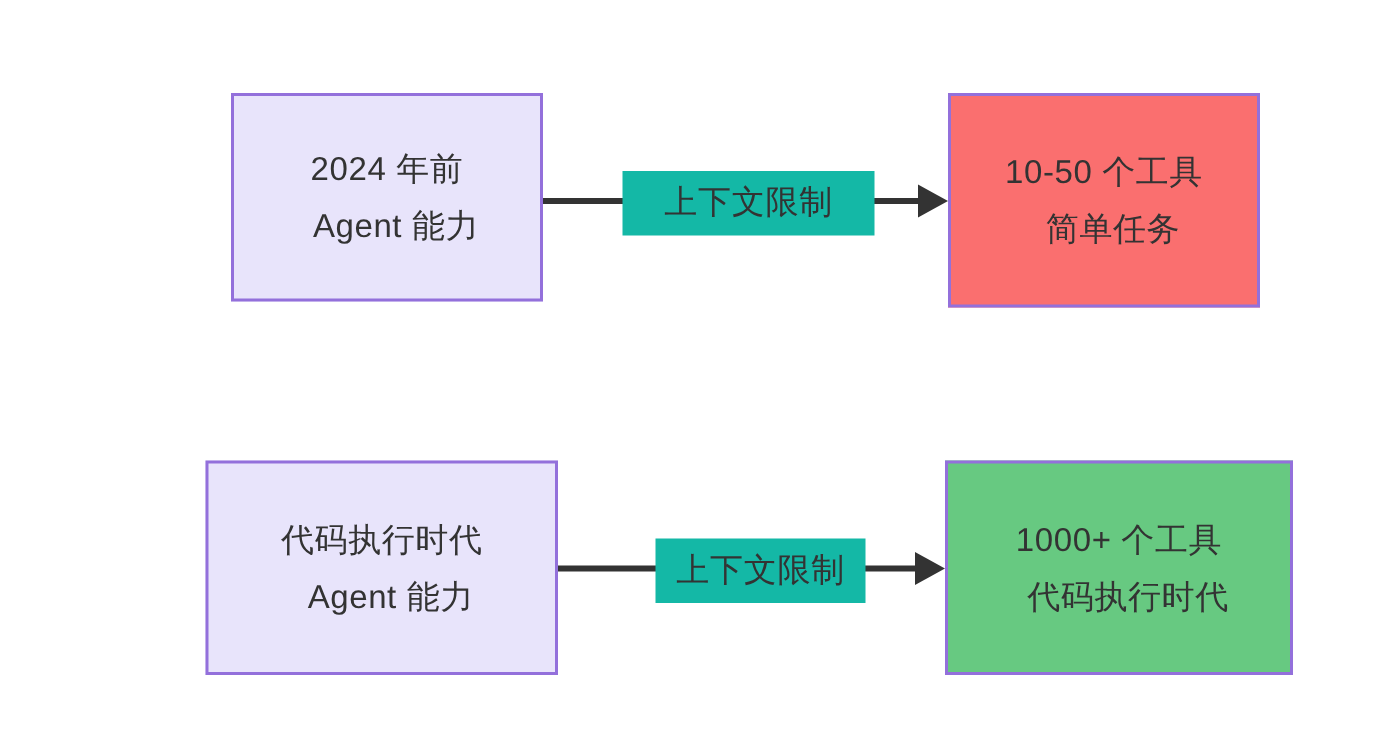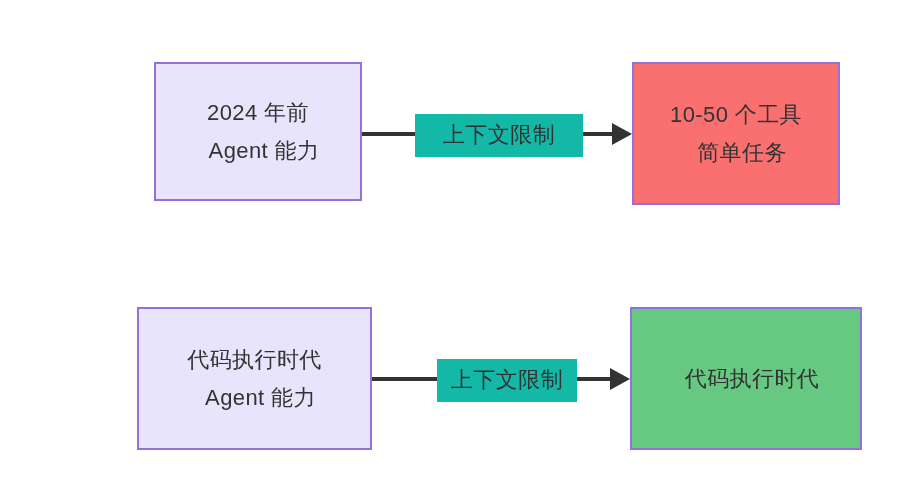--- a/index.html
+++ b/index.html
@@ -135,16 +135,17 @@
     <span class="line2">Agent 能力</span>
   </div>
 
   <div class="edge">
     <div class="edge-line" id="edge-bottom-line"></div>
     <div class="edge-arrowhead" id="edge-bottom-arrowhead"></div>
     <div class="edge-label" id="edge-bottom-label">上下文限制</div>
   </div>
 
   <div class="node node-green" id="node-enterprise-tasks">
+    <span class="line1">1000+ 个工具</span>
     <span class="line2">代码执行时代</span>
   </div>
 
 </div>
 
 </body></html>

